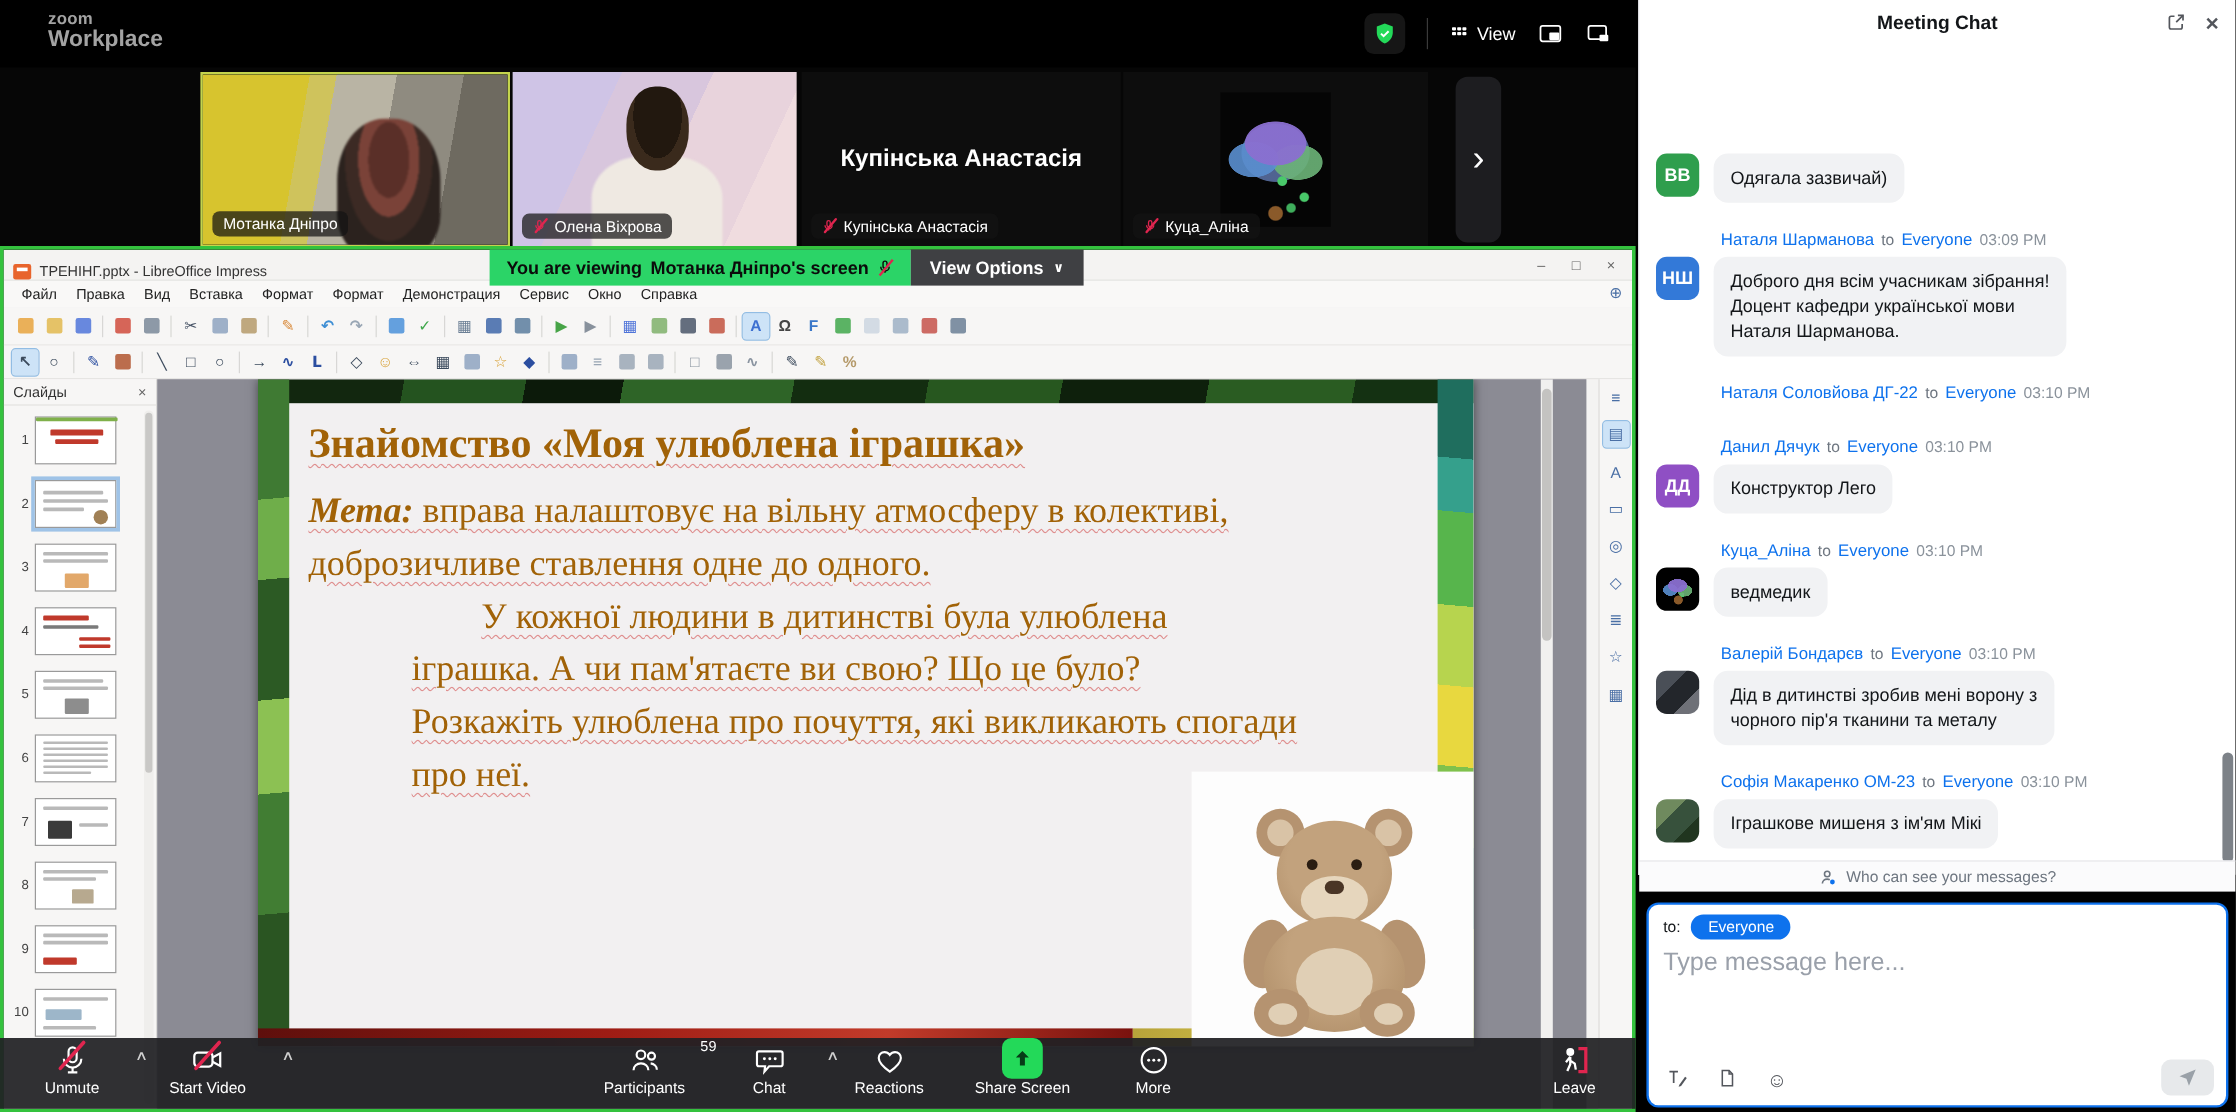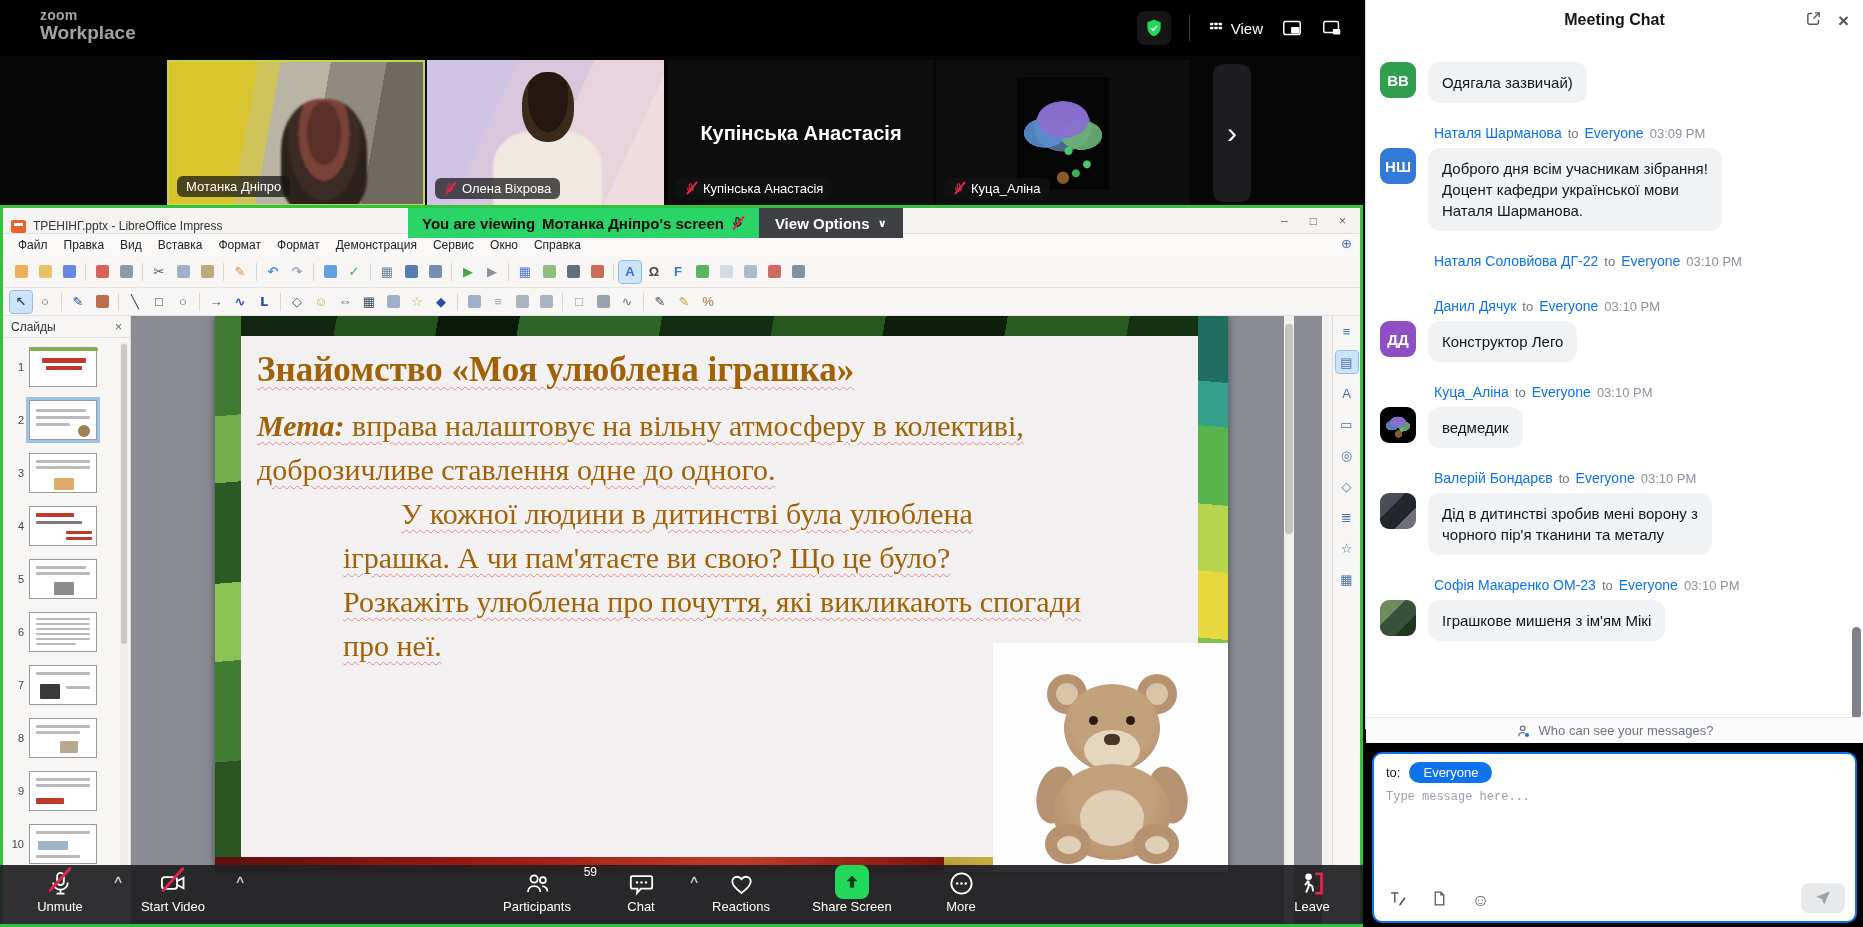--- a/index.html
+++ b/index.html
@@ -141,21 +141,21 @@
   .bitem .caret { position:absolute; right:-16px; top:8px; color:#cfcfcf; font-size:11px; transform:scaleX(1.4); }
   .badge59 { position:absolute; top:0; right:-4px; font-size:12px; color:#fff; }
   .sharebox { width:34px; height:34px; background:#23d959; border-radius:8px; display:flex; align-items:center; justify-content:center; margin-bottom:-2px; }
 
   
   .chat { position:absolute; left:1365px; top:0; width:498px; height:729px; background:#fff; border-left:1px solid #dcdce0; }
   .chat-hd { position:absolute; left:0; top:0; right:0; height:40px; display:flex; align-items:center; justify-content:center;
       font-size:16px; font-weight:bold; color:#131619; }
   .chat-hd .ops { position:absolute; right:14px; top:10px; display:flex; gap:16px; align-items:center; }
   .chat-hd .ops span { cursor:pointer; color:#53565c; font-size:19px; line-height:1; }
-  .msgs { position:absolute; left:0; top:40px; right:0; height:677px; overflow:hidden; display:flex; flex-direction:column; padding:0 14px 10px 14px; }
+  .msgs { position:absolute; left:0; top:40px; right:0; height:677px; overflow:hidden; display:flex; flex-direction:column; justify-content:flex-end; padding:0 14px 10px 14px; }
   .msg { margin-top:22px; }
   .mhd { display:flex; align-items:baseline; gap:6px; margin:0 0 7px 54px; white-space:nowrap; }
   .mhd .nm { color:#0e72ed; font-size:14px; font-weight:500; }
   .mhd .to { color:#6e7680; font-size:13px; }
   .mhd .ev { color:#0e72ed; font-size:14px; }
   .mhd .tm { color:#8a929b; font-size:13px; }
   .mrow { display:flex; gap:12px; align-items:flex-start; }
   .avatar { width:36px; height:36px; border-radius:9px; flex:0 0 auto; display:flex; align-items:center; justify-content:center;
       color:#fff; font-size:15px; font-weight:bold; overflow:hidden; position:relative;}
   .avatar.tree-av { background:#000; }
@@ -168,21 +168,21 @@
   .bubble { background:#f1f2f4; border-radius:12px; padding:10px 14px; font-size:15px; color:#131619; line-height:1.4;
       white-space:pre-line; max-width:372px; }
   .chat-scroll { position:absolute; right:2px; top:627px; width:9px; height:92px; background:#7d8288; border-radius:5px; cursor:pointer; }
   .whocansee { position:absolute; left:0; right:0; top:717px; height:26px; background:#fbfbfc; border-top:1px solid #e7e7ea;
       display:flex; align-items:center; justify-content:center; gap:7px; font-size:13px; color:#6e7680; }
   .compose { position:absolute; left:6px; right:6px; top:752px; height:171px; border:2px solid #0e72ed; border-radius:10px; background:#fff; }
   .crow1 { display:flex; align-items:center; gap:9px; padding:8px 0 0 12px; }
   .crow1 .tolbl { font-size:13px; color:#131619; }
   .pill { background:#0e72ed; color:#fff; font-size:13px; padding:3px 14px; border-radius:12px; cursor:pointer; }
   .cinput { position:absolute; left:12px; right:12px; top:36px; height:90px; border:none; outline:none; resize:none;
-      font-family:Liberation Mono, monospace; font-size:12px; color:#a21caf; }
+      font-family:Liberation Sans, sans-serif; font-size:21px; color:#a21caf; }
   .cinput::placeholder { color:#9aa0aa; }
   .ctools { position:absolute; left:14px; bottom:8px; display:flex; gap:24px; align-items:center; color:#53565c; }
   .ctools span { cursor:pointer; font-size:17px; }
   .sendbtn { position:absolute; right:10px; bottom:8px; width:44px; height:30px; background:#e7e9eb; border-radius:8px;
       display:flex; align-items:center; justify-content:center; cursor:pointer; }
 </style>
 </head>
 <body>
 
 <div id="app">

